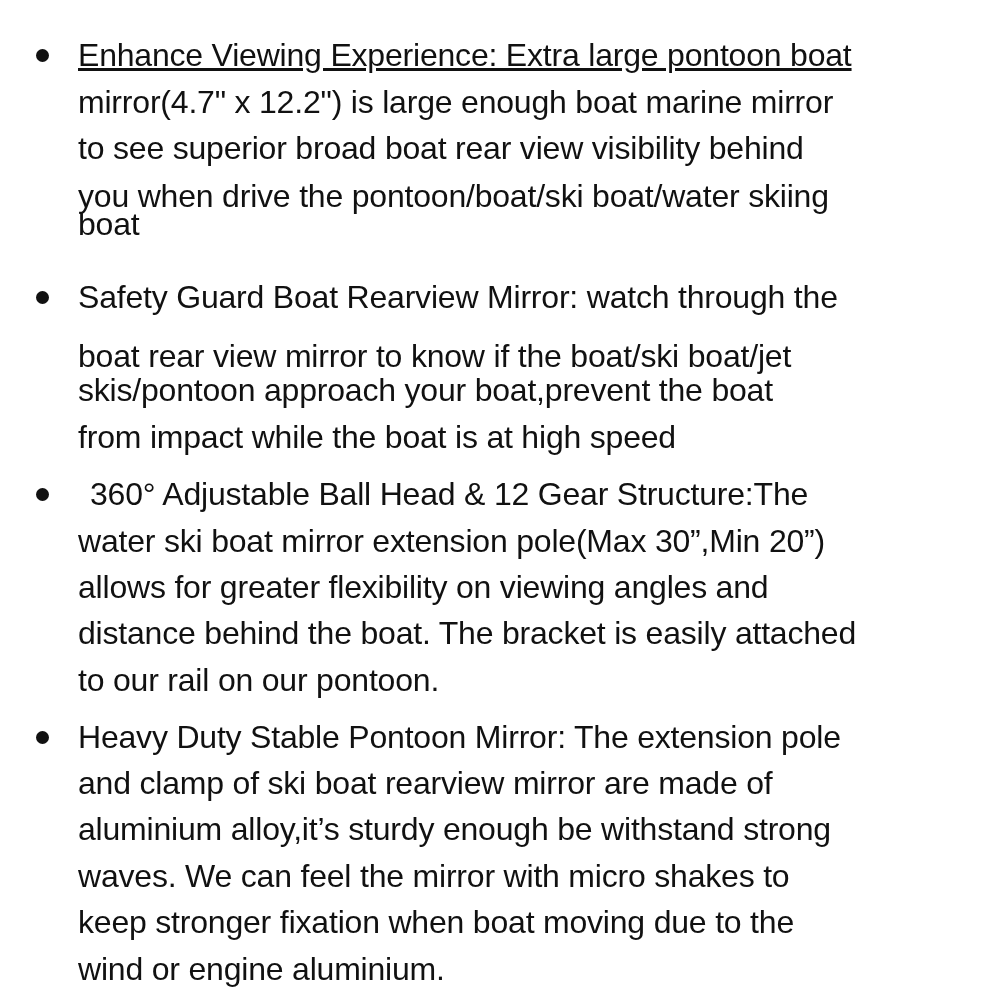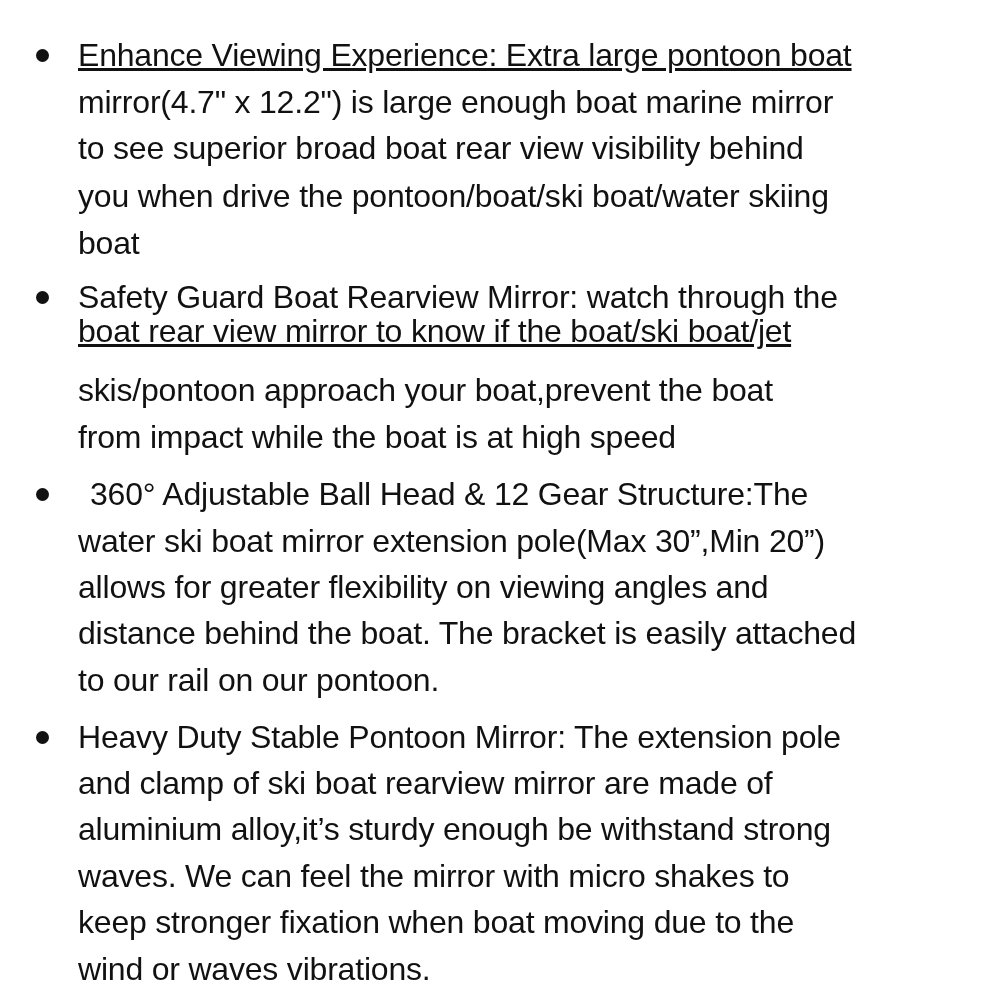--- a/index.html
+++ b/index.html
@@ -52,43 +52,43 @@
 <body>
 
 <ul class="bullet-list">
 
   <li class="bullet-item" style="top:0;">
     <span class="bullet-dot" style="top:49px;"></span>
     <span class="line" style="top:35px;text-decoration:underline;">Enhance Viewing Experience: Extra large pontoon boat</span>
     <span class="line" style="top:82px;">mirror(4.7" x 12.2") is large enough boat marine mirror</span>
     <span class="line" style="top:128px;">to see superior broad boat rear view visibility behind</span>
     <span class="line" style="top:176px;">you when drive the pontoon/boat/ski boat/water skiing</span>
-    <span class="line" style="top:223px;">boat</span>
+    <span class="line" style="top:204px;">boat</span>
   </li>
 
   <li class="bullet-item" style="top:0;">
     <span class="bullet-dot" style="top:291px;"></span>
     <span class="line" style="top:277px;">Safety Guard Boat Rearview Mirror: watch through the</span>
-    <span class="line" style="top:311px;text-decoration:underline;">boat rear view mirror to know if the boat/ski boat/jet</span>
+    <span class="line" style="top:336px;">boat rear view mirror to know if the boat/ski boat/jet</span>
     <span class="line" style="top:370px;">skis/pontoon approach your boat,prevent the boat</span>
     <span class="line" style="top:417px;">from impact while the boat is at high speed</span>
   </li>
 
   <li class="bullet-item" style="top:0;">
     <span class="bullet-dot" style="top:488px;"></span>
     <span class="line" style="top:474px;margin-left:12px;">360° Adjustable Ball Head &amp; 12 Gear Structure:The</span>
     <span class="line" style="top:521px;">water ski boat mirror extension pole(Max 30”,Min 20”)</span>
     <span class="line" style="top:567px;">allows for greater flexibility on viewing angles and</span>
     <span class="line" style="top:613px;">distance behind the boat. The bracket is easily attached</span>
     <span class="line" style="top:660px;">to our rail on our pontoon.</span>
   </li>
 
   <li class="bullet-item" style="top:0;">
     <span class="bullet-dot" style="top:731px;"></span>
     <span class="line" style="top:717px;">Heavy Duty Stable Pontoon Mirror: The extension pole</span>
     <span class="line" style="top:763px;">and clamp of ski boat rearview mirror are made of</span>
     <span class="line" style="top:809px;">aluminium alloy,it’s sturdy enough be withstand strong</span>
     <span class="line" style="top:856px;">waves. We can feel the mirror with micro shakes to</span>
     <span class="line" style="top:902px;">keep stronger ﬁxation when boat moving due to the</span>
-    <span class="line" style="top:949px;">wind or waves vibrations.</span>
+    <span class="line" style="top:949px;">wind or engine aluminium.</span>
   </li>
 
 </ul>
 
 </body></html>

